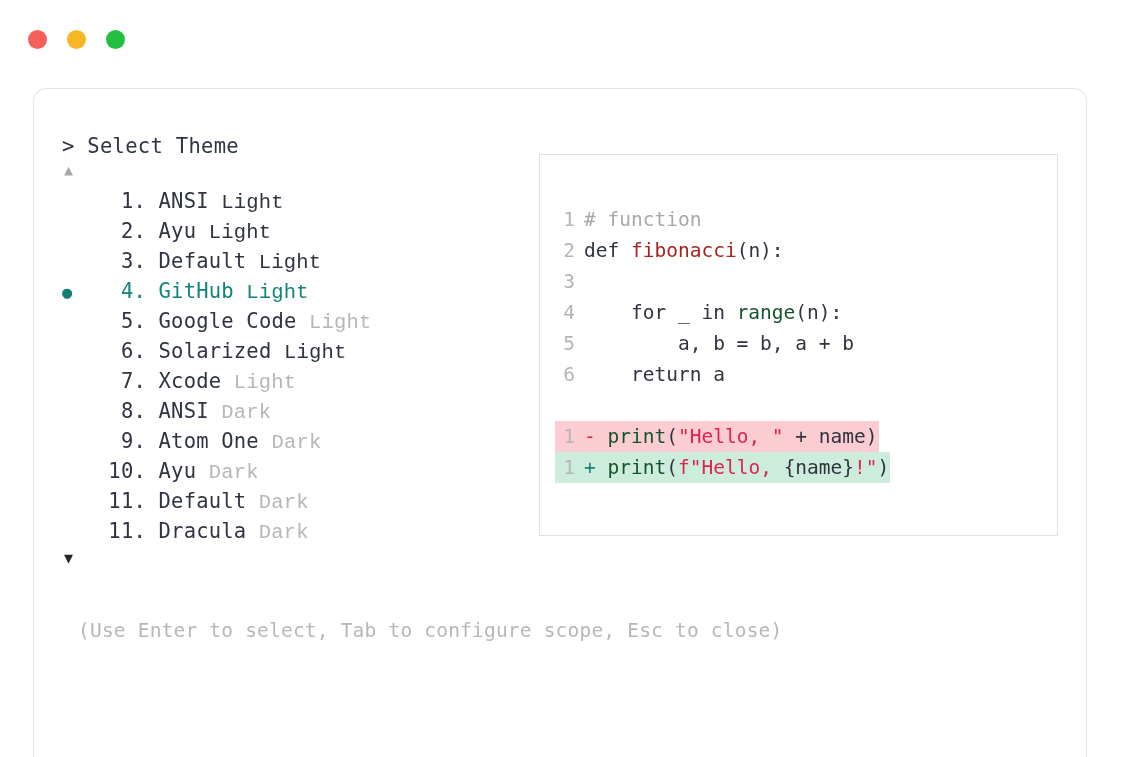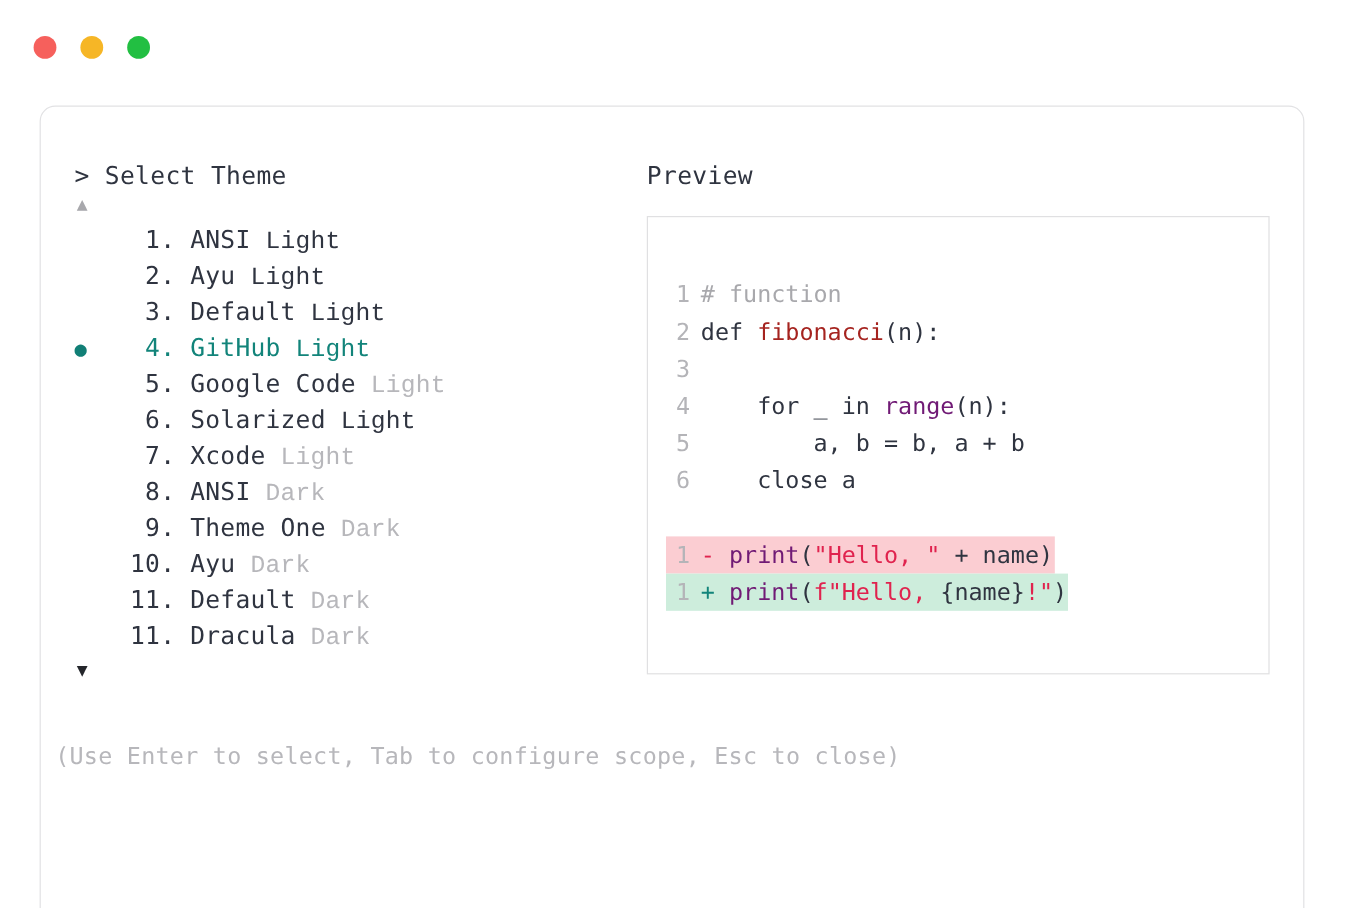--- a/index.html
+++ b/index.html
@@ -153,21 +153,21 @@
   }
   .code-text { color: #2f3440; }
   .code-seg  { white-space: pre; }
 
   
   .tok-comment { color: #a8a8ac; }
   .tok-def     { color: #2f3440; }
   .tok-fn      { color: #a5231f; }
   .tok-num-a   { color: #12847a; }
   .tok-num-b   { color: #1d7fc4; }
-  .tok-builtin { color: #701a75; }
+  .tok-builtin { color: #14532d; }
   .tok-plain   { color: #2f3440; }
   .tok-string  { color: #e0234e; }
   .tok-punct   { color: #2f3440; }
 
   .code-gap { height: 31px; }
 
   
   .diff-line { display: flex; align-items: baseline; font-size: 19.5px; line-height: 31px; }
   .diff-inner { display: inline-flex; align-items: baseline; white-space: pre; padding-right: 1px; }
   .diff-del .diff-inner { background: #fbcdd2; }
@@ -178,21 +178,21 @@
     text-align: right;
     color: #b4b4b8;
     margin-right: 9px;
   }
   .sign-del { color: #e0234e; }
   .sign-add { color: #12847a; }
 
   
   #footer-hint {
     position: absolute;
-    left: 12px;
+    left: 44px;
     top: 530px;
     font-size: 19.5px;
     color: #b7b7bb;
     letter-spacing: 0.2px;
     white-space: pre;
   }
 </style>
 </head>
 <body>
 
@@ -209,38 +209,37 @@
     <div class="scroll-arrow up">▲</div>
     <ul id="theme-list">
         <li class="theme-row"><span class="bullet-cell empty">●</span><span class="idx-cell">1.</span><span class="name-cell"> ANSI</span><span class="variant-cell variant-strong"> Light</span></li>
         <li class="theme-row"><span class="bullet-cell empty">●</span><span class="idx-cell">2.</span><span class="name-cell"> Ayu</span><span class="variant-cell variant-strong"> Light</span></li>
         <li class="theme-row"><span class="bullet-cell empty">●</span><span class="idx-cell">3.</span><span class="name-cell"> Default</span><span class="variant-cell variant-strong"> Light</span></li>
         <li class="theme-row selected"><span class="bullet-cell">●</span><span class="idx-cell">4.</span><span class="name-cell"> GitHub</span><span class="variant-cell variant-strong"> Light</span></li>
         <li class="theme-row"><span class="bullet-cell empty">●</span><span class="idx-cell">5.</span><span class="name-cell"> Google Code</span><span class="variant-cell variant-dim"> Light</span></li>
         <li class="theme-row"><span class="bullet-cell empty">●</span><span class="idx-cell">6.</span><span class="name-cell"> Solarized</span><span class="variant-cell variant-strong"> Light</span></li>
         <li class="theme-row"><span class="bullet-cell empty">●</span><span class="idx-cell">7.</span><span class="name-cell"> Xcode</span><span class="variant-cell variant-dim"> Light</span></li>
         <li class="theme-row"><span class="bullet-cell empty">●</span><span class="idx-cell">8.</span><span class="name-cell"> ANSI</span><span class="variant-cell variant-dim"> Dark</span></li>
-        <li class="theme-row"><span class="bullet-cell empty">●</span><span class="idx-cell">9.</span><span class="name-cell"> Theme One</span><span class="variant-cell variant-dim"> Dark</span></li>
+        <li class="theme-row"><span class="bullet-cell empty">●</span><span class="idx-cell">9.</span><span class="name-cell"> Atom One</span><span class="variant-cell variant-dim"> Dark</span></li>
         <li class="theme-row"><span class="bullet-cell empty">●</span><span class="idx-cell">10.</span><span class="name-cell"> Ayu</span><span class="variant-cell variant-dim"> Dark</span></li>
         <li class="theme-row"><span class="bullet-cell empty">●</span><span class="idx-cell">11.</span><span class="name-cell"> Default</span><span class="variant-cell variant-dim"> Dark</span></li>
         <li class="theme-row"><span class="bullet-cell empty">●</span><span class="idx-cell">11.</span><span class="name-cell"> Dracula</span><span class="variant-cell variant-dim"> Dark</span></li>
       </ul>
     <div class="scroll-arrow down">▼</div>
   </div>
 
   <div id="preview-pane">
-    <div id="preview-label">Preview</div>
     <div id="code-frame">
       <div id="code-body">
           <div class="code-line"><span class="gutter">1</span><span class="code-text"><span class="code-seg tok-comment"># function</span></span></div>
           <div class="code-line"><span class="gutter">2</span><span class="code-text"><span class="code-seg tok-def">def </span><span class="code-seg tok-fn">fibonacci</span><span class="code-seg tok-punct">(n):</span></span></div>
           <div class="code-line"><span class="gutter">3</span></div>
           <div class="code-line"><span class="gutter">4</span><span class="code-text"><span class="code-seg tok-plain">    for _ in </span><span class="code-seg tok-builtin">range</span><span class="code-seg tok-punct">(n):</span></span></div>
           <div class="code-line"><span class="gutter">5</span><span class="code-text"><span class="code-seg tok-plain">        a, b = b, a + b</span></span></div>
-          <div class="code-line"><span class="gutter">6</span><span class="code-text"><span class="code-seg tok-plain">    close a</span></span></div>
+          <div class="code-line"><span class="gutter">6</span><span class="code-text"><span class="code-seg tok-plain">    return a</span></span></div>
           <div class="code-gap"></div>
           <div class="diff-line diff-del">
             <span class="diff-inner"><span class="diff-gutter">1</span><span class="sign-del">-</span><span class="code-seg"> </span><span class="code-seg tok-builtin">print</span><span class="code-seg tok-punct">(</span><span class="code-seg tok-string">"Hello, "</span><span class="code-seg tok-plain"> + name)</span></span>
           </div>
           <div class="diff-line diff-add">
             <span class="diff-inner"><span class="diff-gutter">1</span><span class="sign-add">+</span><span class="code-seg"> </span><span class="code-seg tok-builtin">print</span><span class="code-seg tok-punct">(</span><span class="code-seg tok-string">f"Hello, </span><span class="code-seg tok-plain">{name}</span><span class="code-seg tok-string">!"</span><span class="code-seg tok-punct">)</span></span>
           </div>
         </div>
     </div>
   </div>

